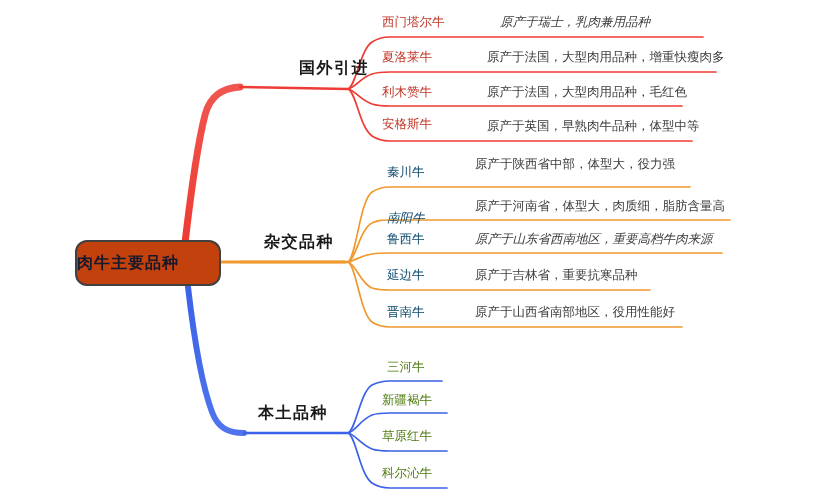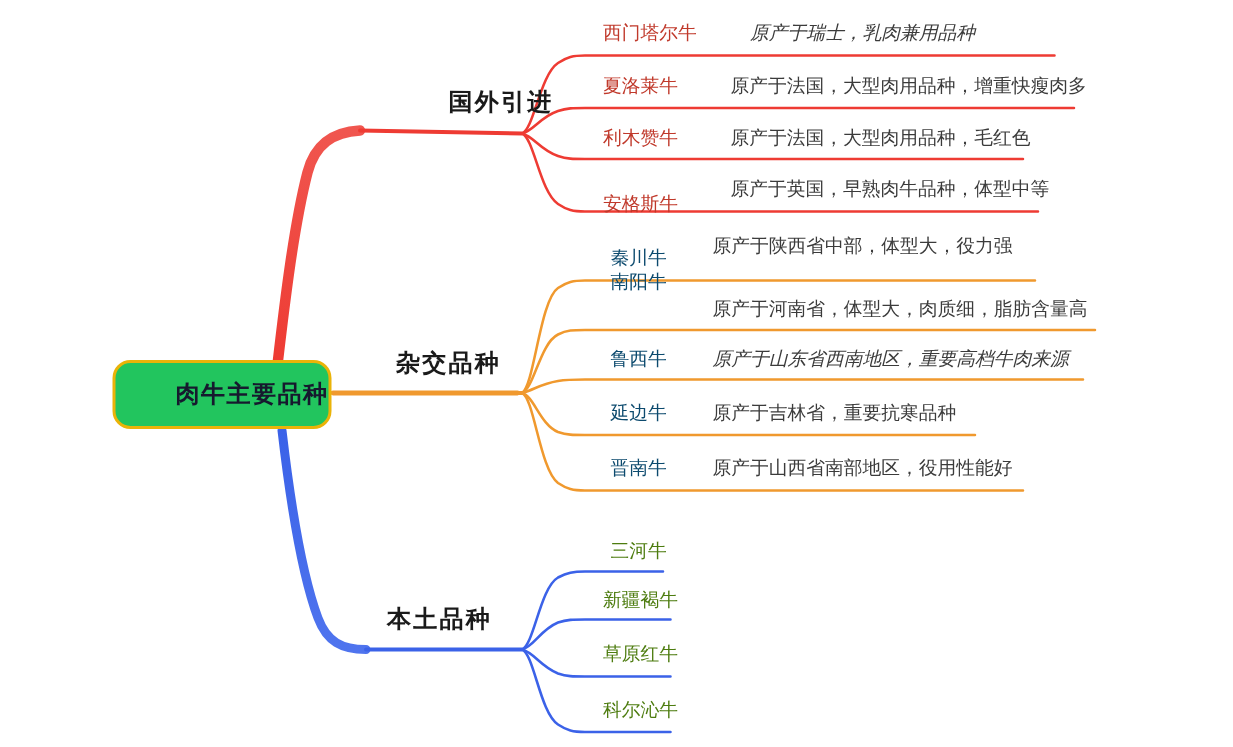--- a/index.html
+++ b/index.html
@@ -25,26 +25,26 @@
   svg.connectors {
     position: absolute;
     left: 0; top: 0;
     width: 822px;
     height: 498px;
     pointer-events: none;
   }
   .root-node {
     position: absolute;
     box-sizing: border-box;
-    border: 2px solid #eab308;
+    border: 2px solid #404040;
     border-radius: 12px;
-    background: #22c55e;
+    background: #c2410c;
     display: flex;
     align-items: center;
-    justify-content: flex-end;
+    justify-content: flex-start;
     z-index: 5;
   }
   .root-label {
     font-size: 16px;
     font-weight: bold;
     color: #16192e;
     letter-spacing: 1px;
     white-space: nowrap;
   }
   .branch-label {
@@ -53,21 +53,20 @@
     font-weight: bold;
     color: #1a1a1a;
     letter-spacing: 1.5px;
     white-space: nowrap;
     z-index: 4;
   }
   .leaf-name {
     position: absolute;
     font-size: 12.5px;
     white-space: nowrap;
-    margin-left: 20px;
   }
   .leaf-desc {
     position: absolute;
     font-size: 12.5px;
     color: #3b3b3b;
     white-space: nowrap;
   }
   .tier-red .leaf-name { color: #c0392b; }
   .tier-orange .leaf-name { color: #0c4a6e; }
   .tier-blue .leaf-name { color: #4d7c0f; }
@@ -141,29 +140,29 @@
   <div class="tier-red">
     <div class="leaf-name" style="left:382px; top:14px;">西门塔尔牛</div>
     <div class="leaf-desc" style="left:500px; top:14px;font-style:italic;">原产于瑞士，乳肉兼用品种</div>
 
     <div class="leaf-name" style="left:382px; top:49px;">夏洛莱牛</div>
     <div class="leaf-desc" style="left:487px; top:49px;">原产于法国，大型肉用品种，增重快瘦肉多</div>
 
     <div class="leaf-name" style="left:382px; top:84px;">利木赞牛</div>
     <div class="leaf-desc" style="left:487px; top:84px;">原产于法国，大型肉用品种，毛红色</div>
 
-    <div class="leaf-name" style="left:382px; top:128px;">安格斯牛</div>
+    <div class="leaf-name" style="left:382px; top:116px;">安格斯牛</div>
     <div class="leaf-desc" style="left:487px; top:118px;">原产于英国，早熟肉牛品种，体型中等</div>
   </div>
 
   <div class="tier-orange">
     <div class="leaf-name" style="left:387px; top:164px;">秦川牛</div>
     <div class="leaf-desc" style="left:475px; top:156px;">原产于陕西省中部，体型大，役力强</div>
 
-    <div class="leaf-name" style="left:387px; top:180px;">南阳牛</div>
+    <div class="leaf-name" style="left:387px; top:210px;font-style:italic;">南阳牛</div>
     <div class="leaf-desc" style="left:475px; top:198px;text-align:right;">原产于河南省，体型大，肉质细，脂肪含量高</div>
 
     <div class="leaf-name" style="left:387px; top:231px;">鲁西牛</div>
     <div class="leaf-desc" style="left:475px; top:231px;font-style:italic;">原产于山东省西南地区，重要高档牛肉来源</div>
 
     <div class="leaf-name" style="left:387px; top:267px;">延边牛</div>
     <div class="leaf-desc" style="left:475px; top:267px;">原产于吉林省，重要抗寒品种</div>
 
     <div class="leaf-name" style="left:387px; top:304px;">晋南牛</div>
     <div class="leaf-desc" style="left:475px; top:304px;">原产于山西省南部地区，役用性能好</div>

